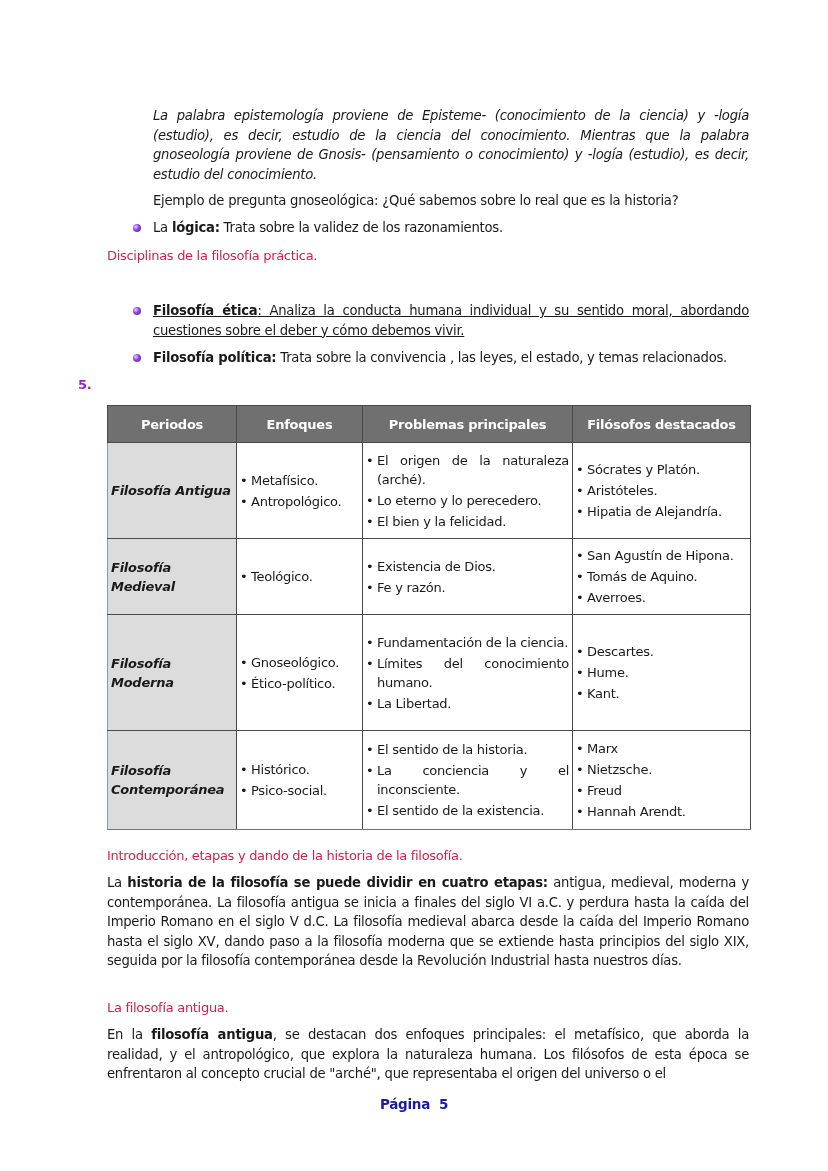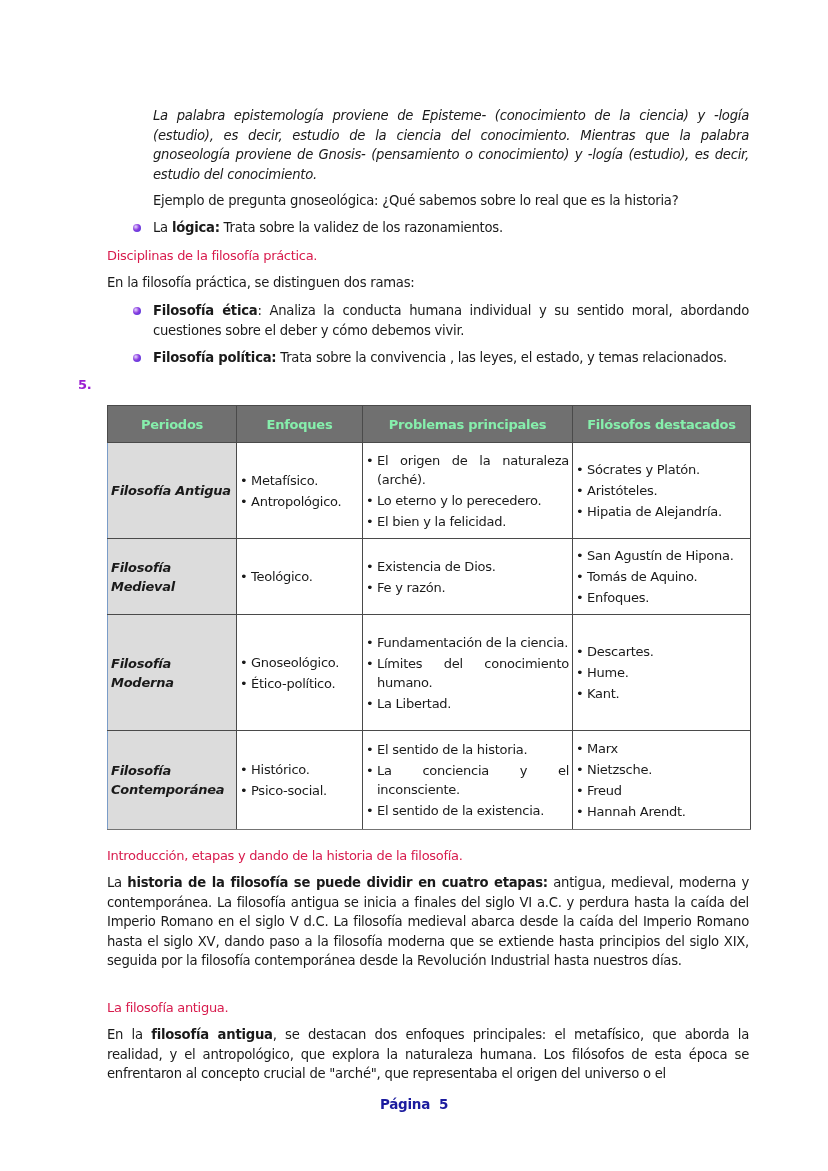--- a/index.html
+++ b/index.html
@@ -10,21 +10,21 @@
   .it { font-style: italic; }
   .red { color: #d81b4d; font-weight: normal; font-size: 13px; letter-spacing: -0.3px; }
   .purple { color: #9b1fd1; font-weight: bold; font-size: 13px; letter-spacing: -0.3px; }
   .blue { color: #1b1b9e; font-weight: bold; font-size: 13.5px; }
   .bullet { position: absolute; width: 8px; height: 8px; border-radius: 50%;
             background: radial-gradient(circle at 35% 35%, #e8d9ff 0%, #8a3ce0 45%, #3b3bd6 100%); }
   .bul-text { position: absolute; font-size: 13.2px; line-height: 19.5px; text-align: justify; margin: 0; letter-spacing: -0.25px; }
   b { font-weight: bold; }
   table.hist { position: absolute; left: 107px; top: 377px; width: 643px; border-collapse: collapse;
                font-size: 13px; letter-spacing: -0.25px; table-layout: fixed; }
-  table.hist th { background: #707070; color: #86efac; font-weight: bold; height: 36px; padding: 0;
+  table.hist th { background: #707070; color: #ffffff; font-weight: bold; height: 36px; padding: 0;
                   border: 1px solid #4a4a4a; font-size: 13px; }
   table.hist td { border: 1px solid #4a4a4a; vertical-align: middle; padding: 2px 3px; line-height: 19px; }
   table.hist td.period { background: #dcdcdc; font-weight: bold; font-style: italic; border-left: 1px solid #7a9cc8; padding-left: 3px; }
   table.hist tr:last-child td { border-bottom: 1px solid #737373; }
   ul.cell { list-style: none; margin: 0; padding: 0; }
   ul.cell li { position: relative; padding-left: 11px; margin: 2px 0; text-align: justify; }
   ul.cell li::before { content: "•"; position: absolute; left: 0; top: 0; }
 </style>
 </head>
 <body>
@@ -33,24 +33,23 @@
 
   <p class="p it" style="left:153px; top:78px; width:596px;">La palabra epistemología proviene de Episteme- (conocimiento de la ciencia) y -logía (estudio), es decir, estudio de la ciencia del conocimiento. Mientras que la palabra gnoseología proviene de Gnosis- (pensamiento o conocimiento) y -logía (estudio), es decir, estudio del conocimiento.</p>
 
   <p class="p" style="left:153px; top:163px; width:600px;">Ejemplo de pregunta gnoseológica: ¿Qué sabemos sobre lo real que es la historia?</p>
 
   <span class="bullet" style="left:133px; top:196px;"></span>
   <p class="bul-text" style="left:153px; top:190px; width:596px;"><span>La </span><b>lógica:</b><span> Trata sobre la validez de los razonamientos.</span></p>
 
   <p class="p red" style="left:107px; top:218px;">Disciplinas de la filosofía práctica.</p>
 
-  <p class="p" style="left:107px; top:245px; width:640px;">En la filosofía práctica, se distinguen dos ramas:</p>
 
   <span class="bullet" style="left:133px; top:279px;"></span>
-  <p class="bul-text" style="left:153px; top:273px; width:596px;"><b>Filosofía ética</b><span>: Analiza la conducta humana individual y su sentido moral, abordando cuestiones sobre el deber y cómo debemos vivir.</span></p>
+  <p class="bul-text" style="left:153px; top:273px; width:596px;text-decoration:underline;"><b>Filosofía ética</b><span>: Analiza la conducta humana individual y su sentido moral, abordando cuestiones sobre el deber y cómo debemos vivir.</span></p>
 
   <span class="bullet" style="left:133px; top:326px;"></span>
   <p class="bul-text" style="left:153px; top:320px; width:600px; white-space:nowrap;"><b>Filosofía política:</b><span> Trata sobre la convivencia , las leyes, el estado, y temas relacionados.</span></p>
 
   <p class="p purple" style="left:78px; top:347px;">5.</p>
 
   <table class="hist">
     <colgroup>
       <col style="width:129px">
         <col style="width:126px">
@@ -99,21 +98,21 @@
         <td>
             <ul class="cell">
           <li>Existencia de Dios.</li>
           <li>Fe y razón.</li>
             </ul>
           </td>
         <td>
             <ul class="cell">
           <li>San Agustín de Hipona.</li>
           <li>Tomás de Aquino.</li>
-          <li>Enfoques.</li>
+          <li>Averroes.</li>
             </ul>
           </td>
       </tr>
       <tr style="height:116px;">
         <td class="period">Filosofía Moderna</td>
         <td>
             <ul class="cell">
           <li>Gnoseológico.</li>
           <li>Ético-político.</li>
             </ul>

